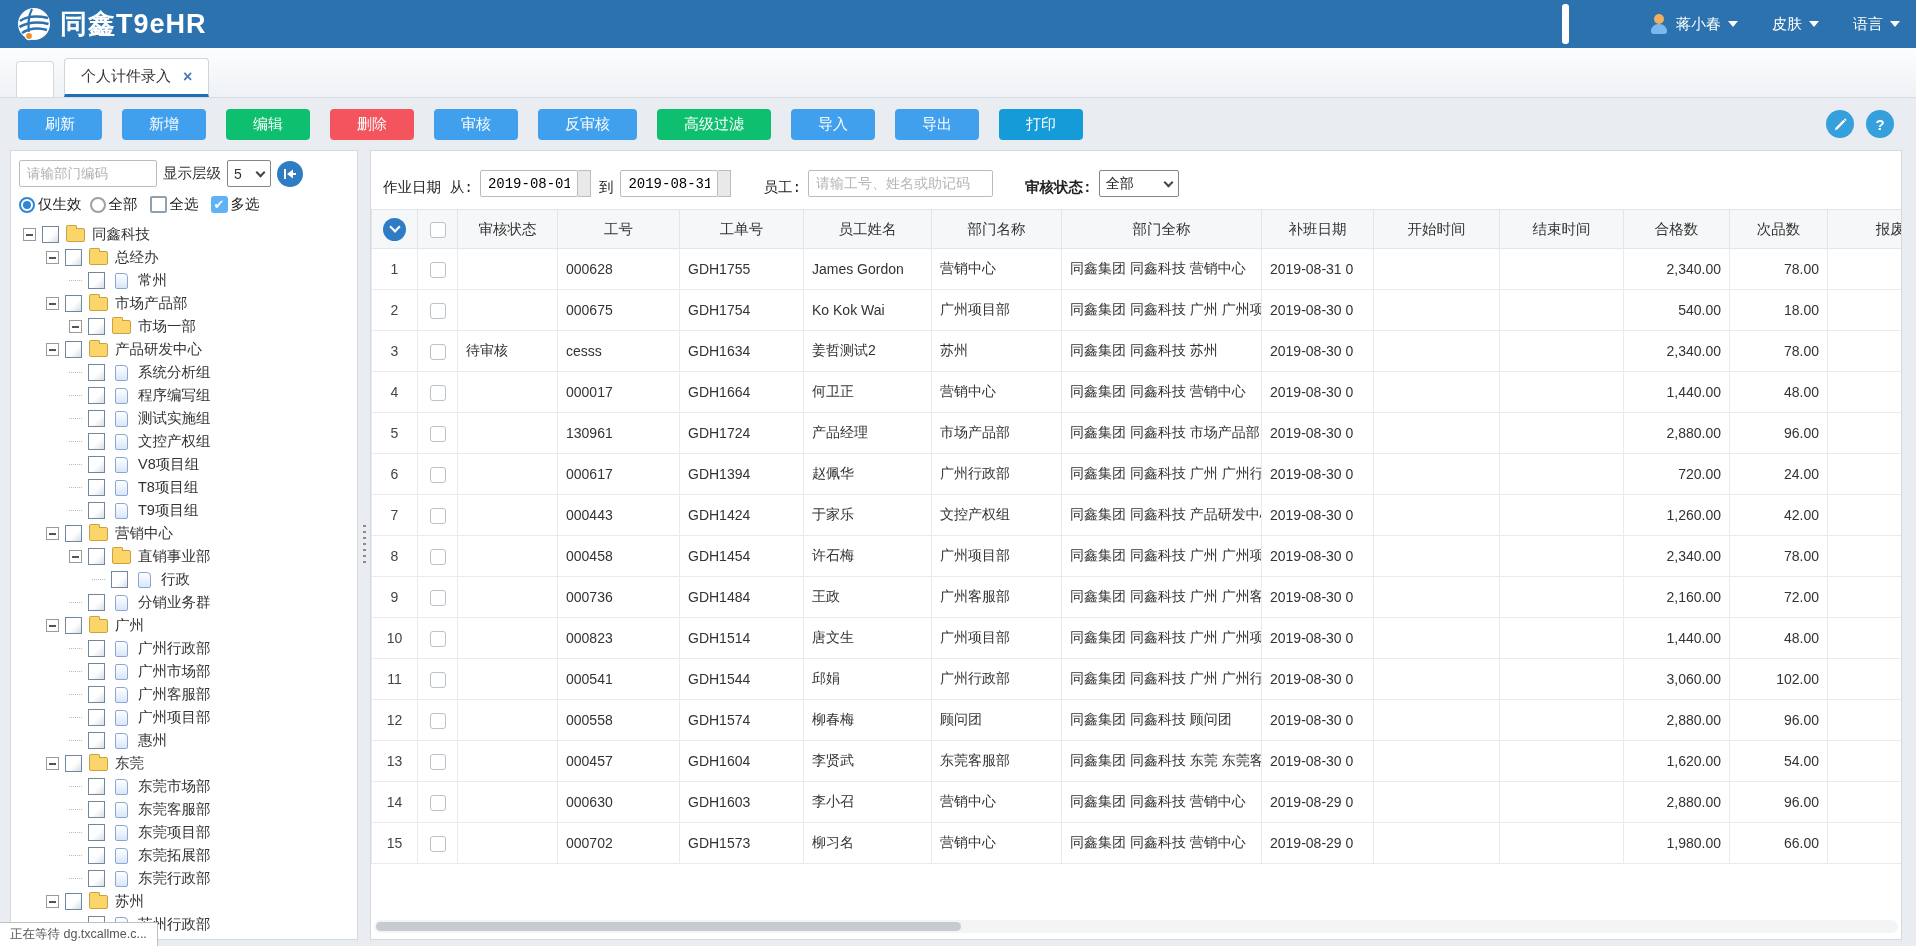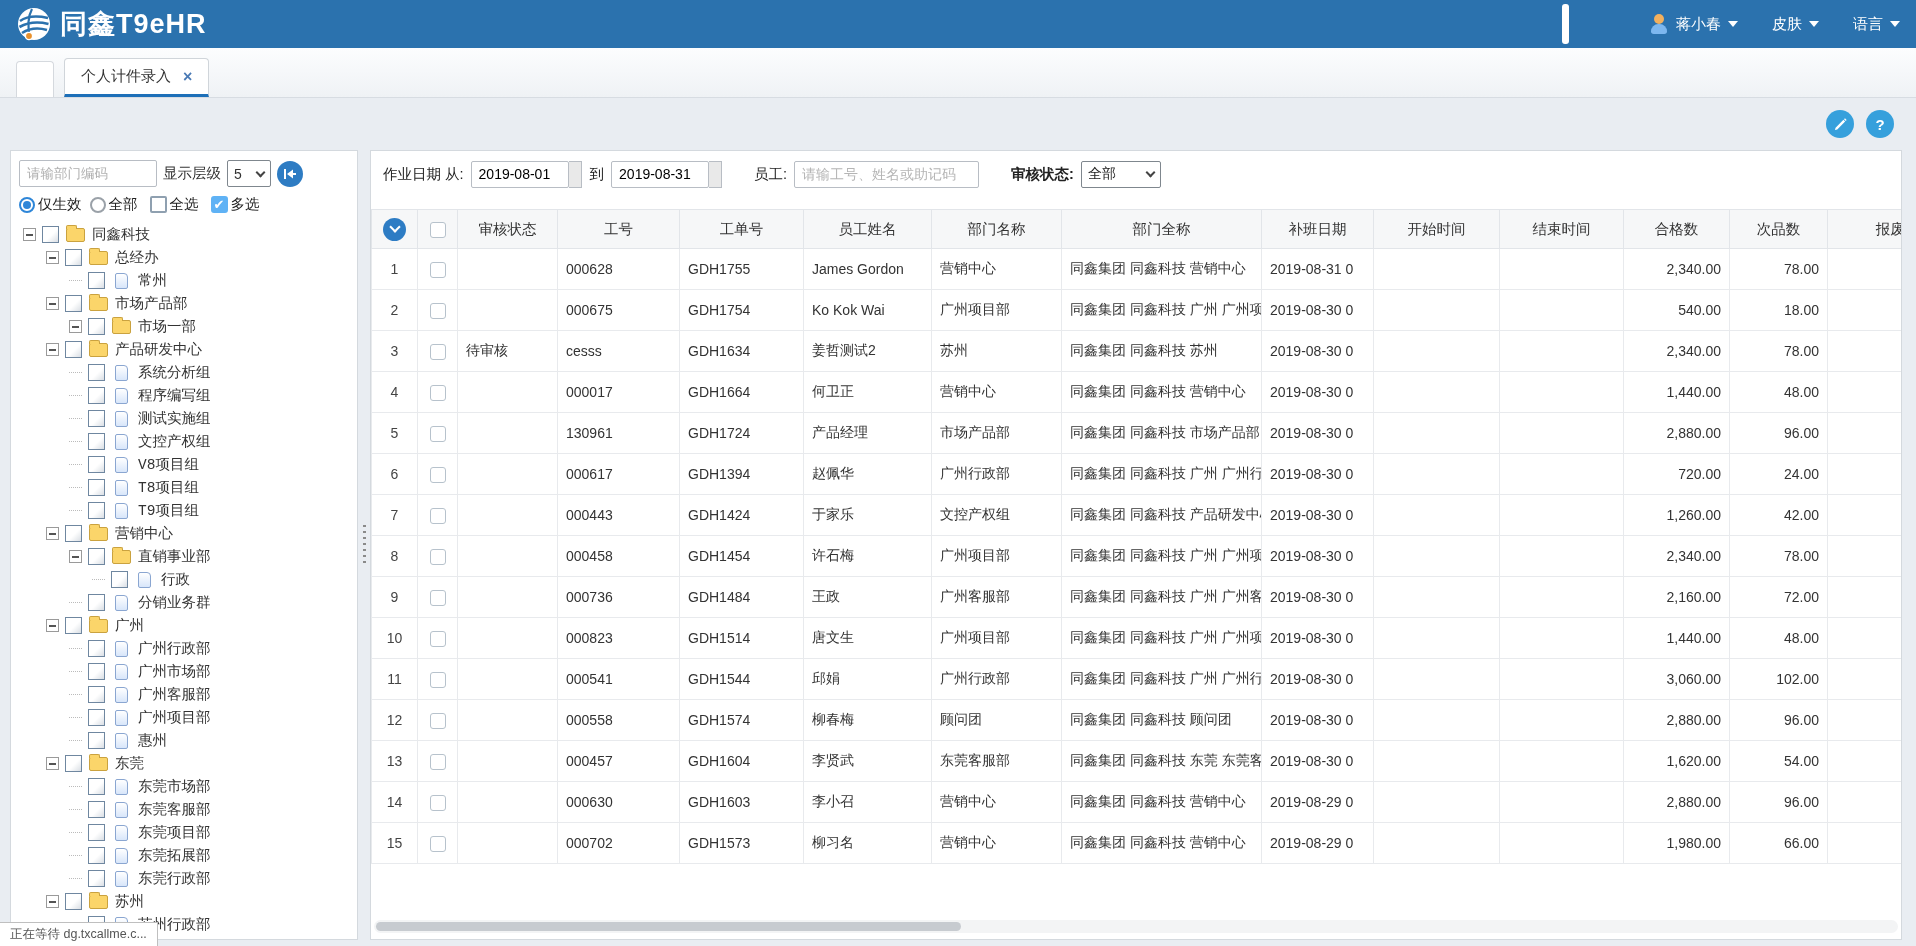--- a/index.html
+++ b/index.html
@@ -56,35 +56,35 @@
   .sel-chev { width:7px; height:7px; border-right:2px solid #444; border-bottom:2px solid #444; transform:rotate(45deg); margin-top:-3px; }
   .collapse-btn { width:26px; height:26px; min-width:26px; border-radius:50%; background:#2e7cc3; color:#fff; display:flex; align-items:center; justify-content:center; font-size:14px; cursor:pointer; }
   .sidebar-options { padding:2px 8px 7px; display:flex; align-items:center; font-size:14.5px; color:#222; white-space:nowrap; }
   .radio { width:16px; height:16px; border-radius:50%; border:2px solid #9aa1a8; margin-right:3px; position:relative; background:#fff; }
   .radio.on { border-color:#2e86d8; }
   .radio.on::after { content:""; position:absolute; top:2px; left:2px; width:8px; height:8px; border-radius:50%; background:#2e86d8; }
   .opt-label { margin-right:8px; }
   .cbx { width:17px; height:17px; border:2px solid #8fa0b0; border-radius:2px; background:#fff; margin:0 3px 0 4px; }
   .cbx.on { background:#5fb2f5; border-color:#5fb2f5; color:#fff; display:flex; align-items:center; justify-content:center; font-size:13px; border-radius:3px; }
 
-  .tree { flex:1; overflow:hidden; padding:2px 4px 0 8px;font-family:Liberation Mono, monospace; }
+  .tree { flex:1; overflow:hidden; padding:2px 4px 0 8px; }
   .tree-node { height:23px; display:flex; align-items:center; font-size:14.5px; color:#333; white-space:nowrap; cursor:pointer; }
   .expander { width:13px; height:13px; min-width:13px; border:1px solid #9a9a9a; background:#fff; position:relative; margin-right:6px; }
   .expander::after { content:""; position:absolute; left:2px; top:5px; width:7px; height:2px; background:#555; }
   .expander-spacer { width:13px; min-width:13px; height:1px; border-top:1px dotted #bbb; margin-right:6px; }
   .tree-check { width:17px; height:17px; min-width:17px; border:1px solid #6f87a0; background:linear-gradient(135deg,#ffffff 55%,#d9dee4); margin-right:7px; }
   .icon-folder { width:19px; height:14px; min-width:19px; background:#fbd56a; border:1px solid #caa23f; border-radius:2px; position:relative; margin-right:7px; }
   .icon-folder::before { content:""; position:absolute; top:-4px; left:-1px; width:9px; height:3px; background:#fbd56a; border:1px solid #caa23f; border-bottom:none; border-radius:2px 2px 0 0; }
   .icon-file { width:13px; height:16px; min-width:13px; background:linear-gradient(#ffffff,#d8e6fa); border:1px solid #8aa6d1; border-radius:2px 4px 2px 2px; margin:0 10px 0 3px; }
 
   .splitter { width:12px; display:flex; align-items:center; justify-content:center; cursor:col-resize; }
   .splitter-dots { width:3px; height:44px; background-image:radial-gradient(circle, #8a8a8a 1.2px, transparent 1.5px); background-size:3px 6px; }
 
   .main { flex:1; min-width:0; background:#fff; border:1px solid #d4d9de; display:flex; flex-direction:column; }
-  .filter-bar { height:46px; display:flex; align-items:center; padding:16px 12px; font-size:14.5px; color:#222; white-space:nowrap; }
+  .filter-bar { height:46px; display:flex; align-items:flex-end; padding:0 12px; font-size:14.5px; color:#222; white-space:nowrap;font-family:Liberation Mono, monospace; }
   .f-label { margin-right:7px; }
   .f-label.bold { font-weight:bold; }
   .date-wrap { display:flex; align-items:center; margin-right:8px; }
   .f-input { height:27px; border:1px solid #b8bdc4; border-radius:2px; padding:0 7px; font-size:14px; font-family:inherit; }
   .date-input { width:98px; }
   .date-addon { width:13px; height:27px; background:#e9e9e9; border:1px solid #b8bdc4; border-left:none; }
   .emp-input { width:185px; margin-right:8px; }
   .emp-input::placeholder { color:#b5b5b5; }
   .gap24 { width:24px; }
   .status-select { width:80px; }
@@ -145,20 +145,32 @@
 
 <div class="tab-row">
   <div class="home-tab"></div>
   <div class="tab-active">
     <span>个人计件录入</span>
     <span class="tab-close">×</span>
   </div>
 </div>
 
 <div class="toolbar">
+  <div style="display:flex; gap:20px;">
+      <button class="btn btn-blue">刷新</button>
+      <button class="btn btn-blue">新增</button>
+      <button class="btn btn-green">编辑</button>
+      <button class="btn btn-red">删除</button>
+      <button class="btn btn-blue">审核</button>
+      <button class="btn btn-blue">反审核</button>
+      <button class="btn btn-green">高级过滤</button>
+      <button class="btn btn-blue">导入</button>
+      <button class="btn btn-blue">导出</button>
+      <button class="btn btn-teal">打印</button>
+    </div>
   <div class="toolbar-right">
     <span class="circle-btn">
       <svg width="13" height="13" viewBox="0 0 14 14">
         <path d="M1 13 L3.5 12.3 L12 3.8 L10.2 2 L1.7 10.5 Z M10.8 1.4 L12.6 3.2 L13.6 2.2 L11.8 0.4 Z" fill="#ffffff"></path>
       </svg>
     </span>
     <span class="circle-btn">?</span>
   </div>
 </div>
 

